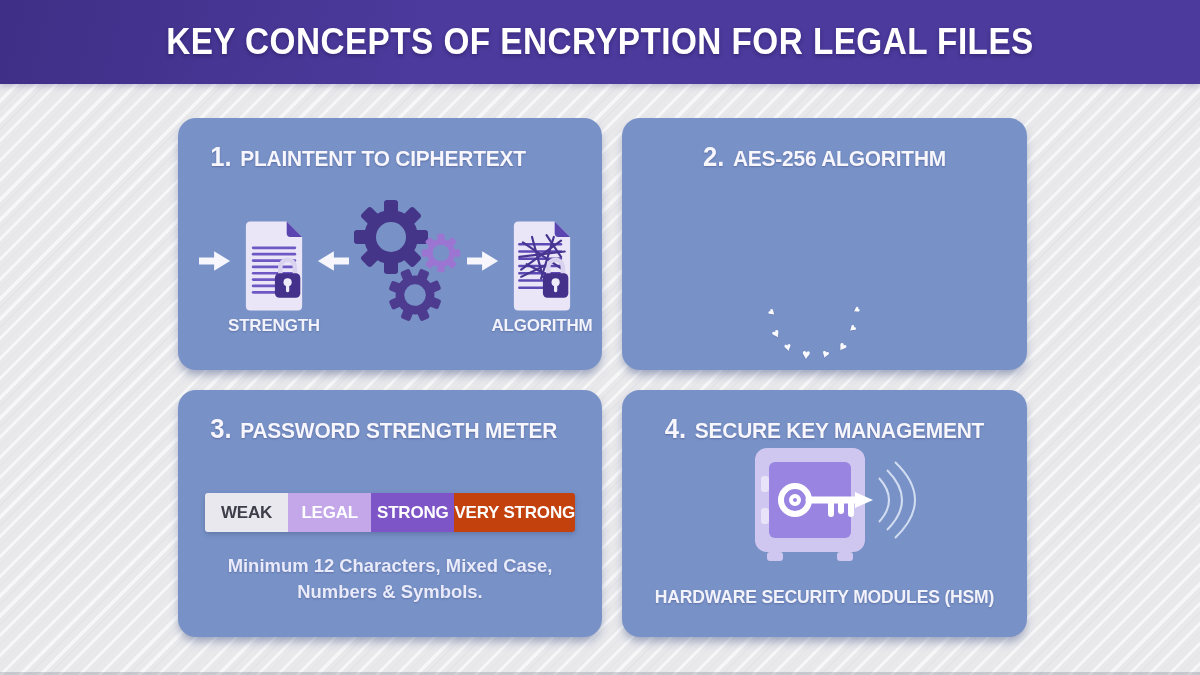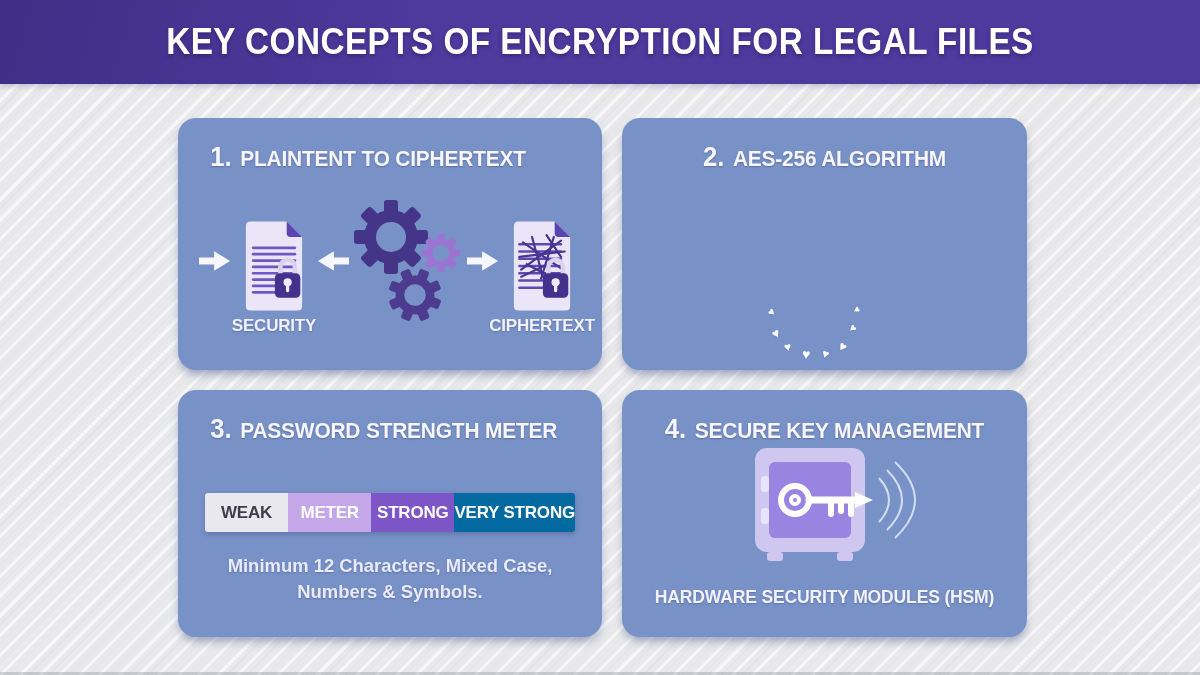--- a/index.html
+++ b/index.html
@@ -82,21 +82,21 @@
     display: flex; border-radius: 3px; overflow: hidden;
     box-shadow: 0 2px 5px rgba(55,65,110,.35);
   }
   .meter .seg {
     flex: 1; display: flex; align-items: center; justify-content: center;
     font-weight: bold; font-size: 17px; letter-spacing: -0.2px; white-space: nowrap;
   }
   .seg-weak   { background: #e9e8ee; color: #3e3e4a; }
   .seg-medium { background: #c3a7e8; color: #ffffff; }
   .seg-strong { background: #7d55c7; color: #ffffff; }
-  .seg-very   { background: #0369a1; color: #ffffff; }
+  .seg-very   { background: #c2410c; color: #ffffff; }
 
   .note {
     position: absolute; top: 163px; left: 0; right: 0; text-align: center;
     color: #e9eafa; font-weight: bold; font-size: 19px; line-height: 1.35;
     text-shadow: 0 1px 2px rgba(40,40,95,.3); transform: scaleX(.97);
   }
 
   
   .safe-wrap { position: absolute; left: 119px; top: 56px; }
   .caption {
@@ -221,22 +221,22 @@
       </g>
       <g>
         <path d="M50 64 V55 a8 8 0 0 1 16 0 V64" stroke="#d9d3ef" stroke-width="5" fill="none"></path>
         <rect x="44" y="62" width="28" height="27" rx="5" fill="#43318c"></rect>
         <circle cx="58" cy="72" r="4.5" fill="#efecfa"></circle>
         <rect x="56.2" y="74" width="3.6" height="9" rx="1.6" fill="#efecfa"></rect>
       </g>
     </svg>
   </div>
 
-  <span class="doc-label lbl-left">SECURITY</span>
-  <span class="doc-label lbl-right">CIPHERTEXT</span>
+  <span class="doc-label lbl-left">STRENGTH</span>
+  <span class="doc-label lbl-right">ALGORITHM</span>
 </div>
 
 <div class="card" id="card2">
   <div class="card-head center">
     <span class="num">2.</span>
     <span class="ttl">AES-256 ALGORITHM</span>
   </div>
 
 
   <div class="confetti">
@@ -252,21 +252,21 @@
 </div>
 
 <div class="card" id="card3">
   <div class="card-head left">
     <span class="num">3.</span>
     <span class="ttl">PASSWORD STRENGTH METER</span>
   </div>
 
   <div class="meter">
     <div class="seg seg-weak">WEAK</div>
-    <div class="seg seg-medium">METER</div>
+    <div class="seg seg-medium">LEGAL</div>
     <div class="seg seg-strong">STRONG</div>
     <div class="seg seg-very">VERY STRONG</div>
   </div>
 
   <div class="note">
     <div>Minimum 12 Characters, Mixed Case,</div>
     <div>Numbers &amp; Symbols.</div>
   </div>
 </div>
 

